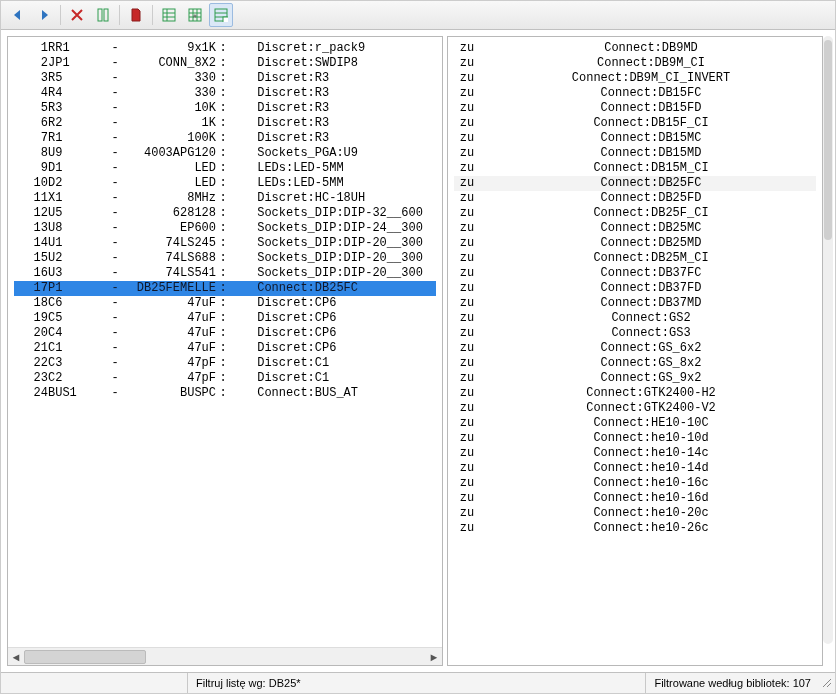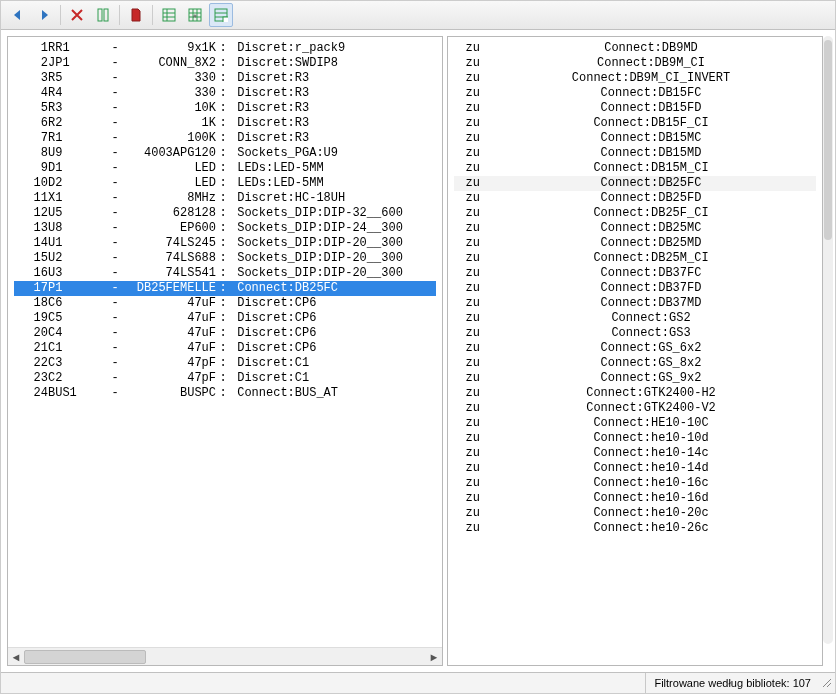--- a/index.html
+++ b/index.html
@@ -70,32 +70,32 @@
     white-space: pre;
     overflow: hidden;
     padding: 4px 6px;
     line-height: 15px;
   }
   .row {
     display:flex;
   }
   .row.sel {
     background:#2f86e5;
-    color:#ffffff;
+    color:#0f172a;
   }
   .row.hl {
     background:#f3f3f3;
   }
   .c-num   { width: 34px; text-align:right; }
   .c-ref   { width: 60px; text-align:left; }
   .c-dash  { width: 14px; text-align:center; }
   .c-val   { width: 94px; text-align:right; }
   .c-col   { width: 14px; text-align:center; }
-  .c-fp    { flex:1; text-align:left; }
-  .r-zu    { width: 26px; text-align:right; }
+  .c-fp    { flex:1; text-align:left;margin-left:20px; }
+  .r-zu    { width: 26px; text-align:center; }
   .r-gap   { width: 6px; }
   .r-txt   { flex:1; text-align:center; }
   .h-scroll {
     height: 17px;
     background:#f0f0f0;
     border-top:1px solid #ddd;
     position:relative;
   }
   .h-scroll .thumb {
     position:absolute; left:16px; top:2px; height:12px; width:120px;
@@ -213,20 +213,23 @@
       <div class="list" id="right-list"><div class="row"><span class="r-zu">zu</span><span class="r-gap"> </span><span class="r-txt">Connect:DB9MD</span></div><div class="row"><span class="r-zu">zu</span><span class="r-gap"> </span><span class="r-txt">Connect:DB9M_CI</span></div><div class="row"><span class="r-zu">zu</span><span class="r-gap"> </span><span class="r-txt">Connect:DB9M_CI_INVERT</span></div><div class="row"><span class="r-zu">zu</span><span class="r-gap"> </span><span class="r-txt">Connect:DB15FC</span></div><div class="row"><span class="r-zu">zu</span><span class="r-gap"> </span><span class="r-txt">Connect:DB15FD</span></div><div class="row"><span class="r-zu">zu</span><span class="r-gap"> </span><span class="r-txt">Connect:DB15F_CI</span></div><div class="row"><span class="r-zu">zu</span><span class="r-gap"> </span><span class="r-txt">Connect:DB15MC</span></div><div class="row"><span class="r-zu">zu</span><span class="r-gap"> </span><span class="r-txt">Connect:DB15MD</span></div><div class="row"><span class="r-zu">zu</span><span class="r-gap"> </span><span class="r-txt">Connect:DB15M_CI</span></div><div class="row hl"><span class="r-zu">zu</span><span class="r-gap"> </span><span class="r-txt">Connect:DB25FC</span></div><div class="row"><span class="r-zu">zu</span><span class="r-gap"> </span><span class="r-txt">Connect:DB25FD</span></div><div class="row"><span class="r-zu">zu</span><span class="r-gap"> </span><span class="r-txt">Connect:DB25F_CI</span></div><div class="row"><span class="r-zu">zu</span><span class="r-gap"> </span><span class="r-txt">Connect:DB25MC</span></div><div class="row"><span class="r-zu">zu</span><span class="r-gap"> </span><span class="r-txt">Connect:DB25MD</span></div><div class="row"><span class="r-zu">zu</span><span class="r-gap"> </span><span class="r-txt">Connect:DB25M_CI</span></div><div class="row"><span class="r-zu">zu</span><span class="r-gap"> </span><span class="r-txt">Connect:DB37FC</span></div><div class="row"><span class="r-zu">zu</span><span class="r-gap"> </span><span class="r-txt">Connect:DB37FD</span></div><div class="row"><span class="r-zu">zu</span><span class="r-gap"> </span><span class="r-txt">Connect:DB37MD</span></div><div class="row"><span class="r-zu">zu</span><span class="r-gap"> </span><span class="r-txt">Connect:GS2</span></div><div class="row"><span class="r-zu">zu</span><span class="r-gap"> </span><span class="r-txt">Connect:GS3</span></div><div class="row"><span class="r-zu">zu</span><span class="r-gap"> </span><span class="r-txt">Connect:GS_6x2</span></div><div class="row"><span class="r-zu">zu</span><span class="r-gap"> </span><span class="r-txt">Connect:GS_8x2</span></div><div class="row"><span class="r-zu">zu</span><span class="r-gap"> </span><span class="r-txt">Connect:GS_9x2</span></div><div class="row"><span class="r-zu">zu</span><span class="r-gap"> </span><span class="r-txt">Connect:GTK2400-H2</span></div><div class="row"><span class="r-zu">zu</span><span class="r-gap"> </span><span class="r-txt">Connect:GTK2400-V2</span></div><div class="row"><span class="r-zu">zu</span><span class="r-gap"> </span><span class="r-txt">Connect:HE10-10C</span></div><div class="row"><span class="r-zu">zu</span><span class="r-gap"> </span><span class="r-txt">Connect:he10-10d</span></div><div class="row"><span class="r-zu">zu</span><span class="r-gap"> </span><span class="r-txt">Connect:he10-14c</span></div><div class="row"><span class="r-zu">zu</span><span class="r-gap"> </span><span class="r-txt">Connect:he10-14d</span></div><div class="row"><span class="r-zu">zu</span><span class="r-gap"> </span><span class="r-txt">Connect:he10-16c</span></div><div class="row"><span class="r-zu">zu</span><span class="r-gap"> </span><span class="r-txt">Connect:he10-16d</span></div><div class="row"><span class="r-zu">zu</span><span class="r-gap"> </span><span class="r-txt">Connect:he10-20c</span></div><div class="row"><span class="r-zu">zu</span><span class="r-gap"> </span><span class="r-txt">Connect:he10-26c</span></div></div>
     </div>
 
     <div class="v-scroll">
       <div class="thumb"></div>
     </div>
   </div>
 
   <div class="status">
     <div class="cell first"></div>
+    <div class="cell filter">
+      <span>Filtruj listę wg: DB25*</span>
+    </div>
     <div class="spacer"></div>
     <div class="cell filter">
       <span>Filtrowane według bibliotek: 107</span>
     </div>
     <div class="resize">
       <svg width="12" height="12" viewBox="0 0 12 12">
           <path d="M2 10 L10 2 M6 10 L10 6 M10 10 L10 10" stroke="#888" stroke-width="1"></path>
         </svg>
     </div>
   </div>

